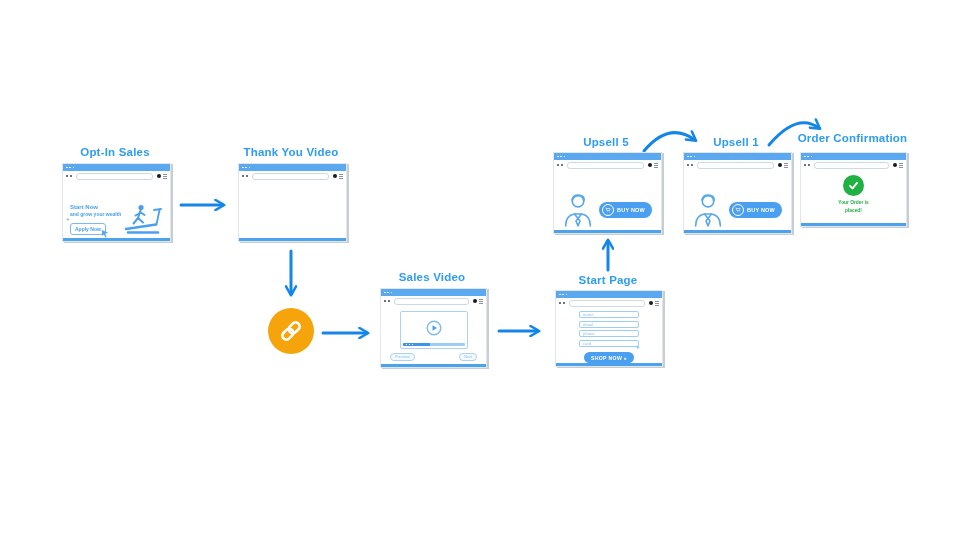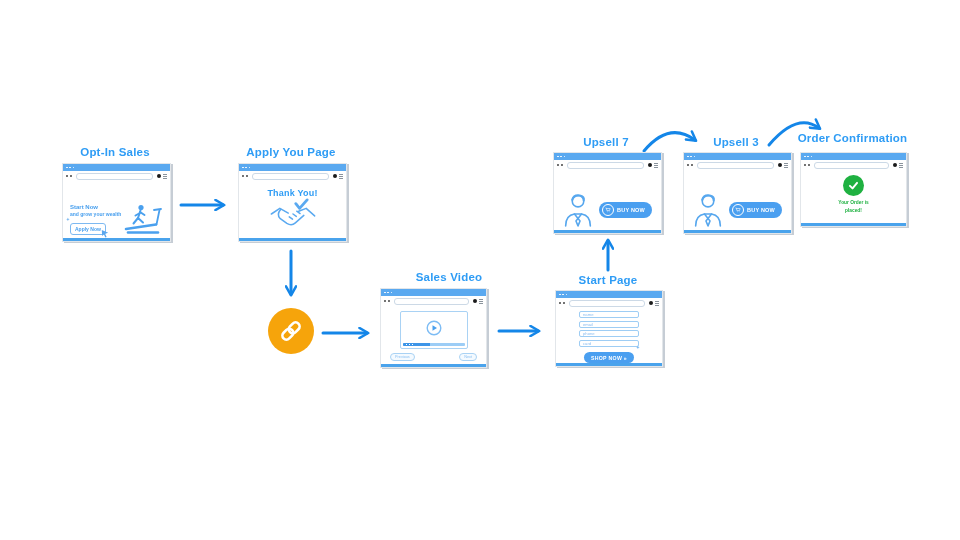--- a/index.html
+++ b/index.html
@@ -138,61 +138,51 @@
       <path d="M15,15 L20,19.5 M15,15 L10.5,20.5"></path>
       <path d="M3,26 L33,21.5" stroke-width="2.6"></path>
       <path d="M5,29.5 H35" stroke-width="2.6"></path>
       <path d="M33.5,21.5 L36.5,7" stroke-width="1.8"></path>
       <path d="M31,7 L38,6" stroke-width="1.8"></path>
     </svg>
   </div>
   <div class="win-foot"></div>
 </div>
 
-<div class="node-title" style="left:216px;top:146px;width:150px;">Apply You Page</div>
+<div class="node-title" style="left:216px;top:146px;width:150px;">Thank You Video</div>
 <div class="window" style="left:238px;top:163px;width:107px;height:77px;">
   <div class="win-top">
       <span class="d"></span>
       <span class="d"></span>
       <span class="d"></span>
     </div>
   <div class="win-tools">
       <span class="nav-d"></span>
       <span class="nav-d"></span>
       <div class="url"></div>
       <span class="prof"></span>
       <span class="menu">
         <i></i>
         <i></i>
         <i></i>
       </span>
     </div>
-  <div class="win-body thanks-body">
-    <div class="thanks-msg">Thank You!</div>
-    <svg width="50" height="32" viewBox="0 0 50 34" stroke="#5aa9f0" fill="none" stroke-width="1.6" stroke-linecap="round" stroke-linejoin="round">
-      <path d="M28,6 l4,5 l8,-9" stroke-width="3"></path>
-      <path d="M2,17 l9,-6 l9,5"></path>
-      <path d="M48,19 l-9,-8 l-8,3"></path>
-      <path d="M12,12 q-5,6 -0.5,10 l7,5 q5,3 9,-0.5 l9,-8"></path>
-      <path d="M21,20 l3.5,2.5 M25,17 l3.5,2.5 M29,14 l3.5,2.5"></path>
-    </svg>
-  </div>
   <div class="win-foot"></div>
 </div>
 
 <div class="link-circle">
   <svg width="24" height="24" viewBox="0 0 24 24" stroke="#ffffff" fill="none" stroke-width="2.6">
     <g transform="rotate(-45 12 12)">
       <rect x="1.5" y="8" width="12" height="8" rx="4"></rect>
       <rect x="10.5" y="8" width="12" height="8" rx="4"></rect>
     </g>
   </svg>
 </div>
 
-<div class="node-title" style="left:374px;top:271px;width:150px;">Sales Video</div>
+<div class="node-title" style="left:357px;top:271px;width:150px;">Sales Video</div>
 <div class="window" style="left:380px;top:288px;width:105px;height:78px;">
   <div class="win-top">
       <span class="d"></span>
       <span class="d"></span>
       <span class="d"></span>
     </div>
   <div class="win-tools">
       <span class="nav-d"></span>
       <span class="nav-d"></span>
       <div class="url"></div>
@@ -249,21 +239,21 @@
     <input class="order-input" placeholder="card" style="">
     <button class="shop-btn">
       <span class="sparkle shop-sp1">✦</span>
       <span>SHOP NOW »</span>
       
     </button>
   </div>
   <div class="win-foot"></div>
 </div>
 
-<div class="node-title" style="left:531px;top:136px;width:150px;">Upsell 7</div>
+<div class="node-title" style="left:531px;top:136px;width:150px;">Upsell 5</div>
 <div class="window" style="left:553px;top:152px;width:107px;height:80px;">
   <div class="win-top">
       <span class="d"></span>
       <span class="d"></span>
       <span class="d"></span>
     </div>
   <div class="win-tools">
       <span class="nav-d"></span>
       <span class="nav-d"></span>
       <div class="url"></div>
@@ -289,21 +279,21 @@
           <circle cx="3.8" cy="8" r="0.7" fill="#fff" stroke="none"></circle>
           <circle cx="6.9" cy="8" r="0.7" fill="#fff" stroke="none"></circle>
         </svg>
       </span>
       <span class="buy-label">BUY NOW</span>
     </button>
   </div>
   <div class="win-foot"></div>
 </div>
 
-<div class="node-title" style="left:661px;top:136px;width:150px;">Upsell 3</div>
+<div class="node-title" style="left:661px;top:136px;width:150px;">Upsell 1</div>
 <div class="window" style="left:683px;top:152px;width:107px;height:80px;">
   <div class="win-top">
       <span class="d"></span>
       <span class="d"></span>
       <span class="d"></span>
     </div>
   <div class="win-tools">
       <span class="nav-d"></span>
       <span class="nav-d"></span>
       <div class="url"></div>

